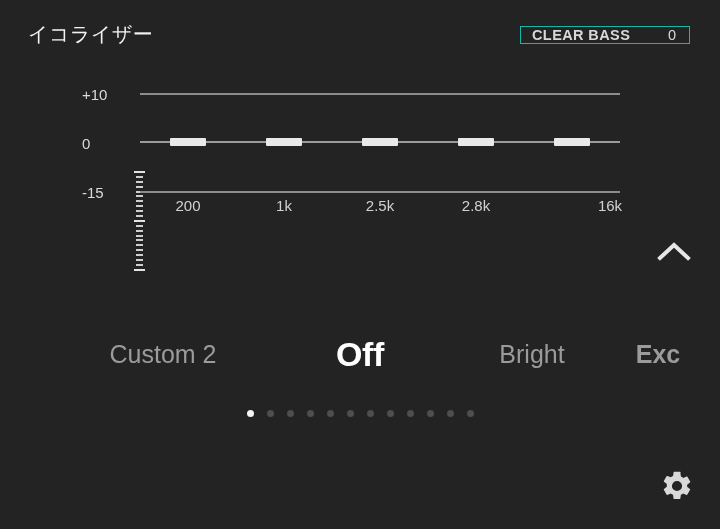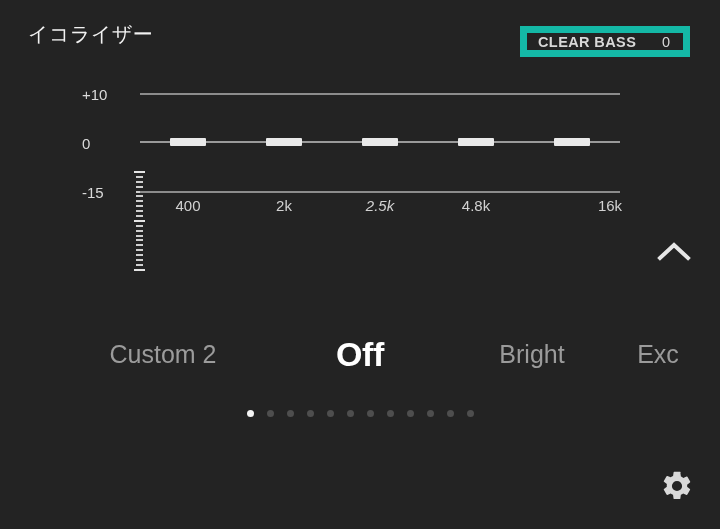--- a/index.html
+++ b/index.html
@@ -31,22 +31,22 @@
     font-size: 20px;
     font-weight: 400;
     letter-spacing: 0.5px;
     color: #f2f2f2;
     line-height: 1;
   }
 
   #clear-bass-box {
     position: absolute;
     right: 30px; top: 26px;
-    width: 170px; height: 31px;
-    border: 7px solid #14b8a6;
+    width: 170px; height: 18px;
+    border: 1px solid #14b8a6;
     display: flex;
     align-items: center;
   }
   #clear-bass-label {
     position: absolute;
     left: 11px;
     font-size: 14.5px;
     font-weight: 700;
     letter-spacing: 0.4px;
     color: #d8d8d8;
@@ -269,40 +269,40 @@
     <div class="zero-line"></div>
     <div class="gridline" id="gridline-bottom"></div>
   <div class="eq-handle" title="400" style="left: 48px; top: 49px;"></div>
       <div class="eq-handle" title="1k" style="left: 144px; top: 49px;"></div>
       <div class="eq-handle" title="2.5k" style="left: 240px; top: 49px;"></div>
       <div class="eq-handle" title="6.3k" style="left: 336px; top: 49px;"></div>
       <div class="eq-handle" title="16k" style="left: 432px; top: 49px;"></div>
     </div>
 
   <div id="x-axis-labels">
-      <div class="x-label" style="left: 48px;">400</div>
-      <div class="x-label" style="left: 144px;">2k</div>
-      <div class="x-label" style="left: 240px; font-style: italic;">2.5k</div>
-      <div class="x-label" style="left: 336px;">4.8k</div>
+      <div class="x-label" style="left: 48px;">200</div>
+      <div class="x-label" style="left: 144px;">1k</div>
+      <div class="x-label" style="left: 240px;">2.5k</div>
+      <div class="x-label" style="left: 336px;">2.8k</div>
       <div class="x-label" style="left: 432px; margin-left: 38px;">16k</div>
     </div>
 
 </div>
 
 <div id="chevron-up-button">
   <svg width="34" height="20" viewBox="0 0 34 20">
     <path d="M3 17 L17 4 L31 17" fill="none" stroke="#e6e6e6" stroke-width="4" stroke-linecap="square" stroke-linejoin="miter"></path>
   </svg>
 </div>
 
 <div id="preset-carousel">
     <div class="preset-item inactive" style="left: 163px;">Custom 2</div>
     <div class="preset-item active" style="left: 360px;">Off</div>
     <div class="preset-item inactive" style="left: 532px;">Bright</div>
-    <div class="preset-item inactive" style="left: 658px;">Exc</div>
+    <div class="preset-item inactive" style="left: 658px; font-weight: bold;">Exc</div>
   </div>
 
 <div id="pager-dots">
     <div class="dot active"></div>
     <div class="dot"></div>
     <div class="dot"></div>
     <div class="dot"></div>
     <div class="dot"></div>
     <div class="dot"></div>
     <div class="dot"></div>

